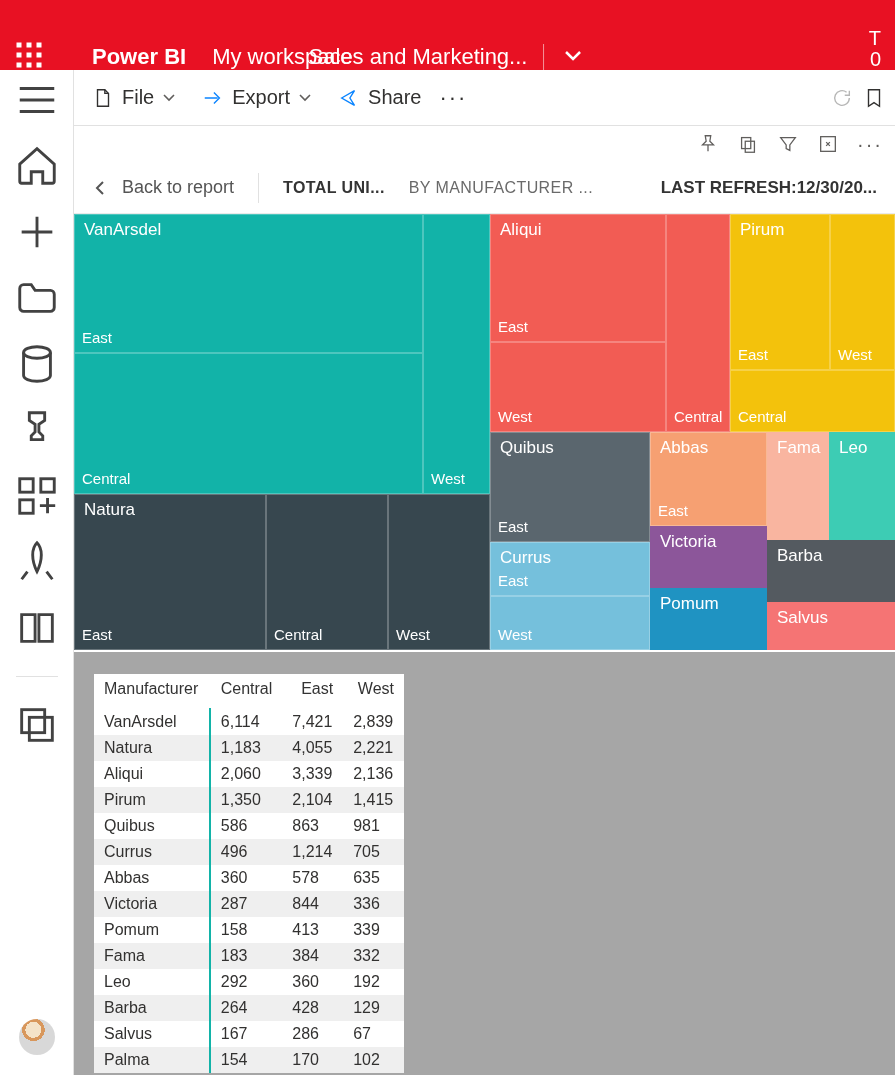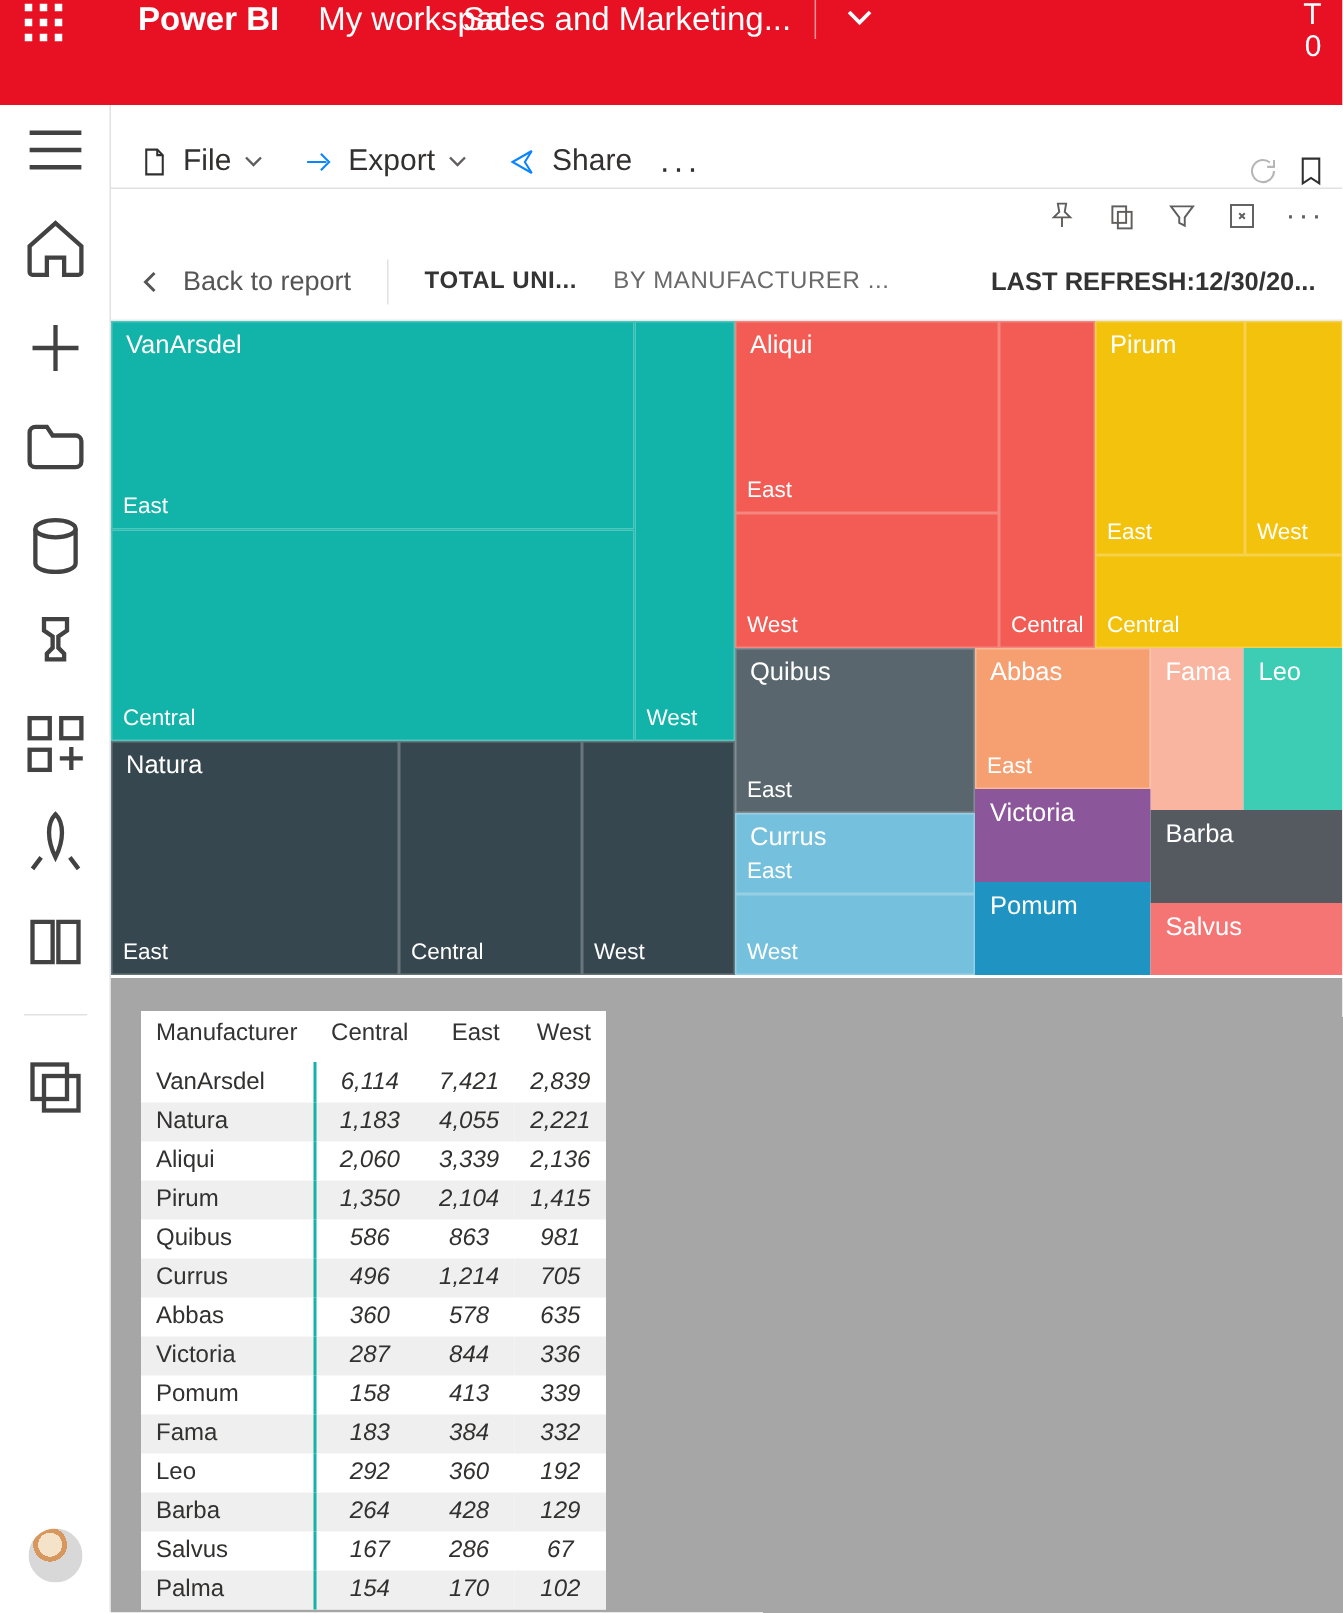--- a/index.html
+++ b/index.html
@@ -12,21 +12,21 @@
     height: 1075px;
     overflow: hidden;
   }
 
   
   .header {
     background: #e81123;
     color: #fff;
     height: 70px;
     display: flex;
-    align-items: flex-start;
+    align-items: flex-end;
     padding: 0 14px;
     gap: 18px;
     position: relative;
   }
   .waffle {
     width: 30px; height: 30px;
     display:flex; align-items:center; justify-content:center;
     cursor:pointer;
   }
   .waffle svg { fill:#fff; }
@@ -66,21 +66,21 @@
     background: radial-gradient(circle at 40% 30%, #f4e3c9 0 24%, #d8975c 24% 34%, transparent 34%),
                 linear-gradient(#d8d8d8,#d8d8d8);
   }
 
   .content { flex:1; display:flex; flex-direction:column; overflow:hidden; }
 
   
   .toolbar {
     height:56px;
     border-bottom:1px solid #e1e1e1;
-    display:flex; align-items:flex-end;
+    display:flex; align-items:center;
     padding:0 10px; gap:10px;
   }
   .tb-btn {
     display:flex; align-items:center; gap:8px;
     padding:6px 8px; font-size:20px; cursor:pointer;
     color:#323130;
   }
   .tb-icon { width:22px; height:22px; display:inline-flex; }
   .tb-icon svg { width:100%; height:100%; stroke:#323130; fill:none; stroke-width:1.5; }
   .tb-more { font-size:22px; letter-spacing:2px; cursor:pointer; }
@@ -132,21 +132,21 @@
     padding:22px 20px 0 20px;
     flex:1;
   }
   .tblbox {
     background:#fff; width:310px;
   }
   table { border-collapse:collapse; font-size:16px; width:100%; }
   th { text-align:left; font-weight:400; padding:6px 10px 10px; color:#333; }
   th.num { text-align:right; }
   td { padding:4px 10px; }
-  td.num { text-align:center;font-style:italic; }
+  td.num { text-align:left; }
   tbody tr:nth-child(even) td { background:#efefef; }
   tbody td:nth-child(2) { border-left:2px solid #12b3a8; }
   thead { border-bottom:1px solid transparent; }
 </style>
 </head>
 <body>
 
 <div class="header">
   <div class="waffle">
     <svg viewBox="0 0 24 24">

